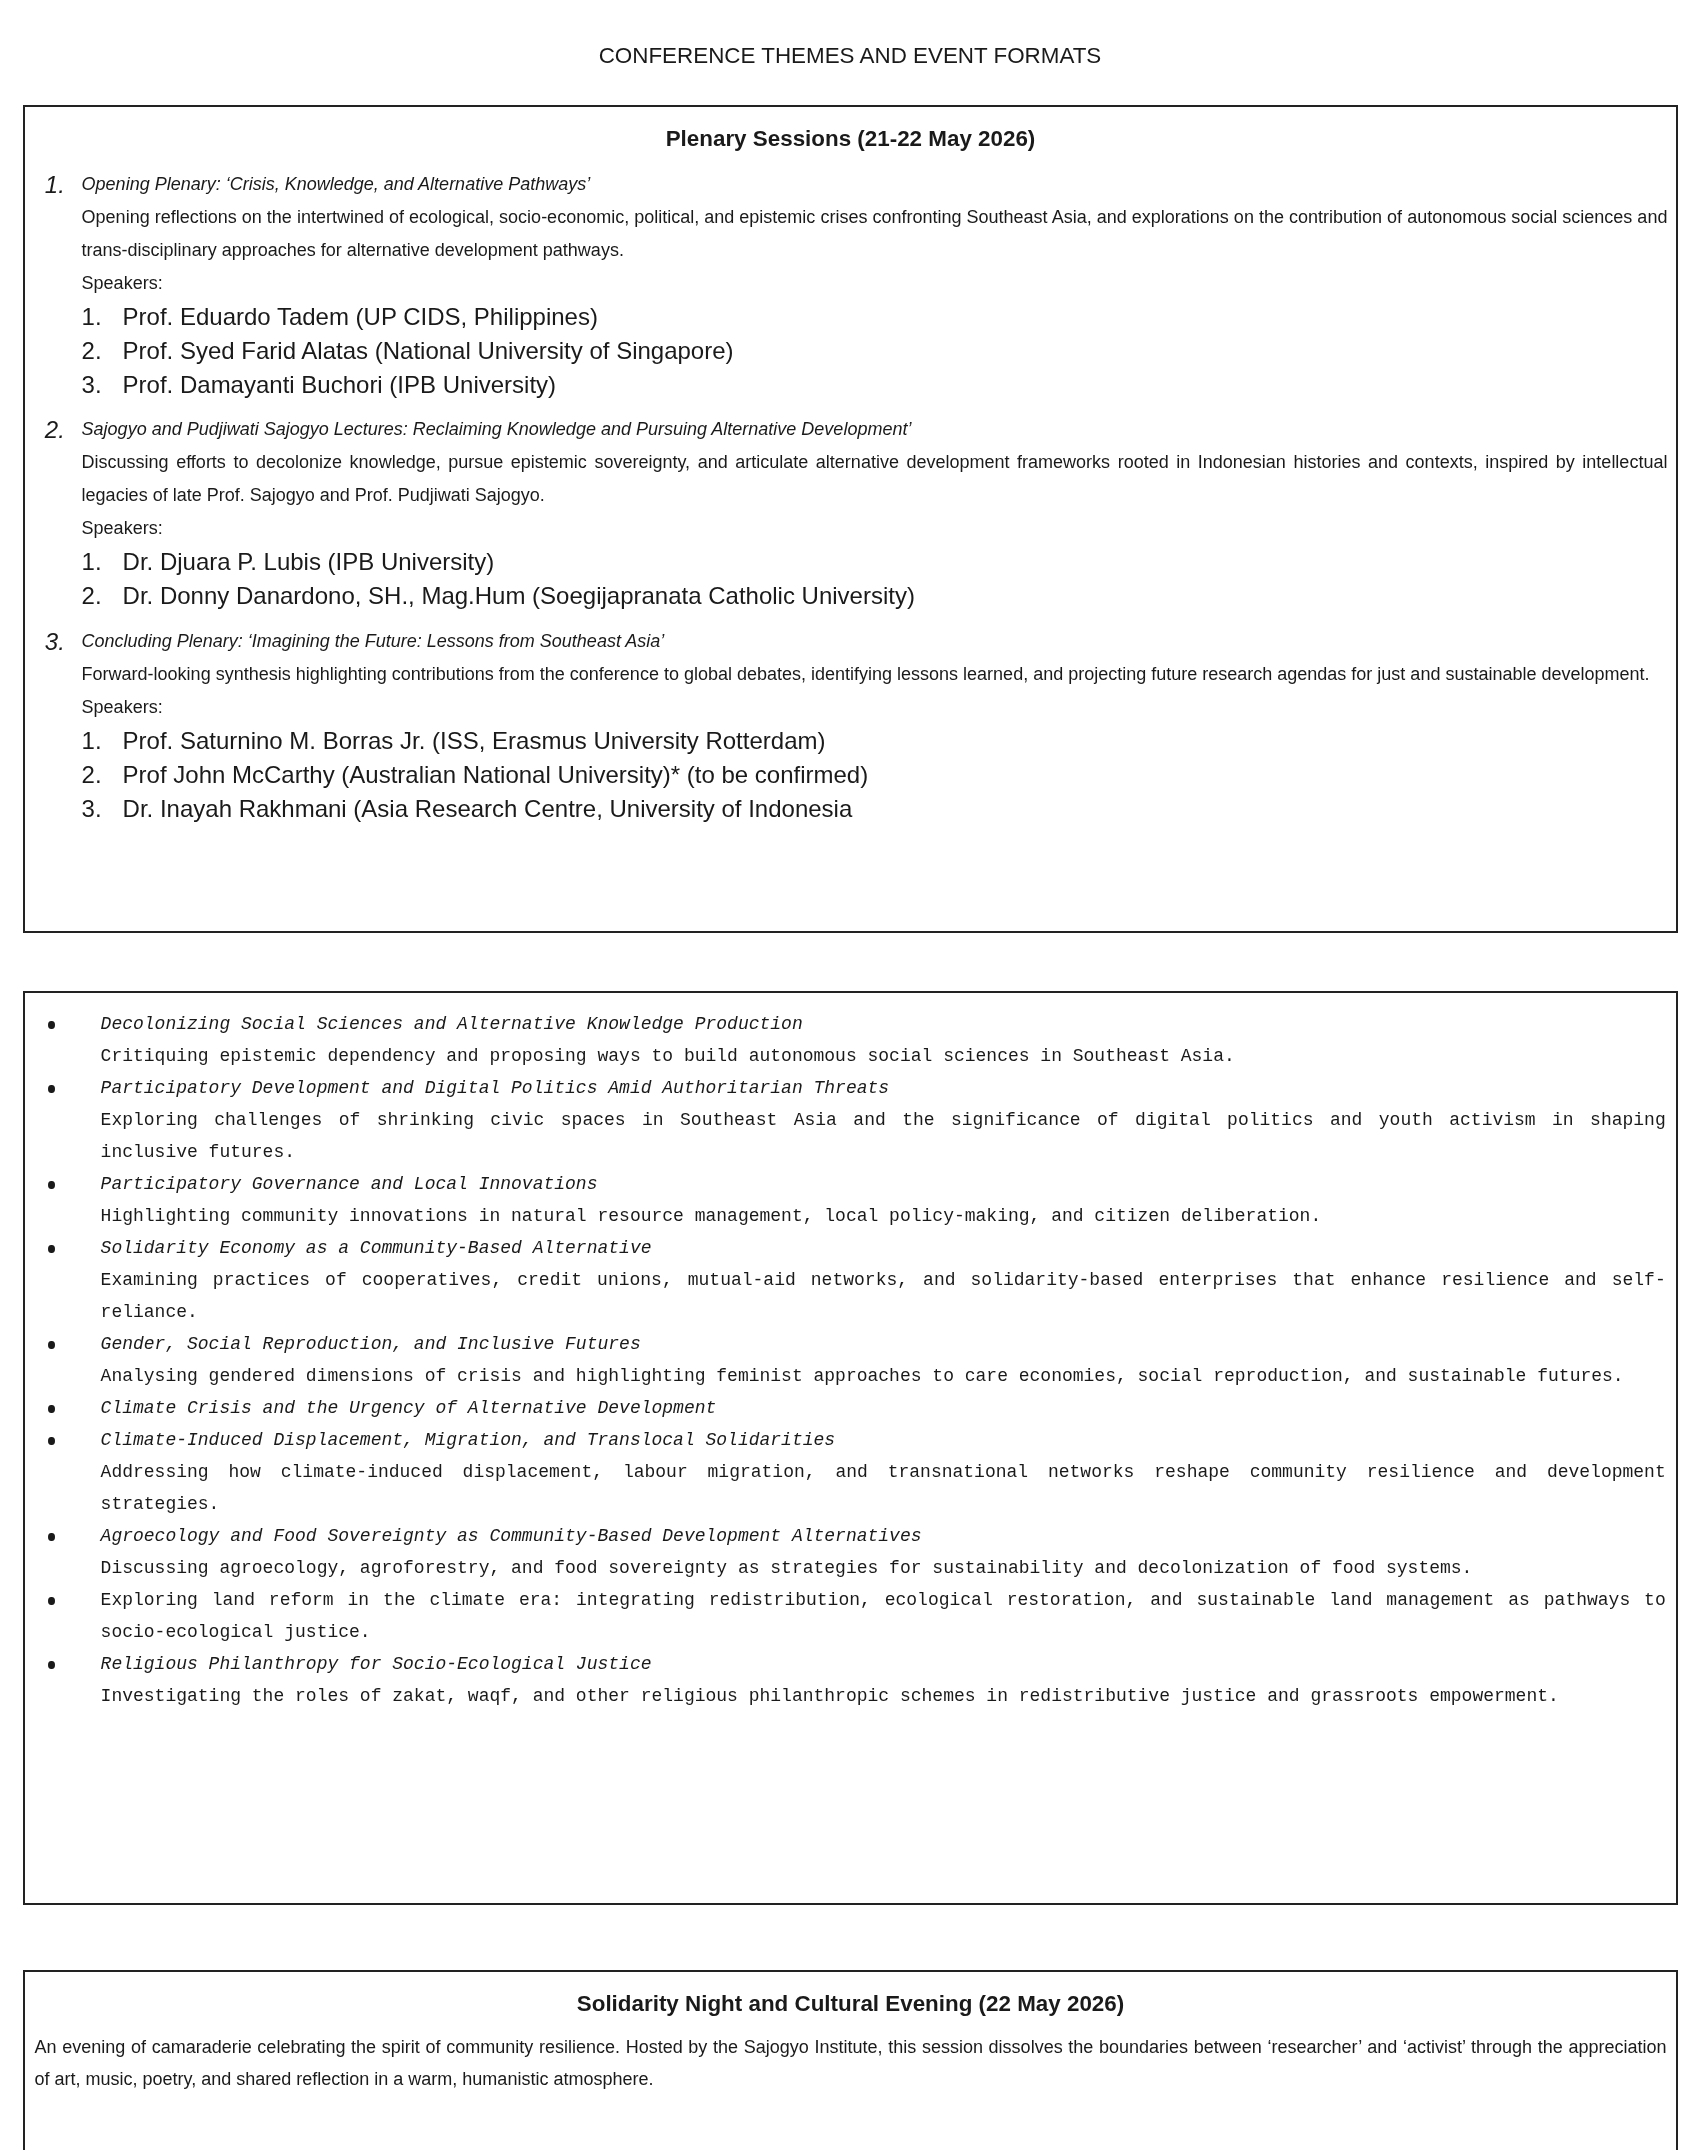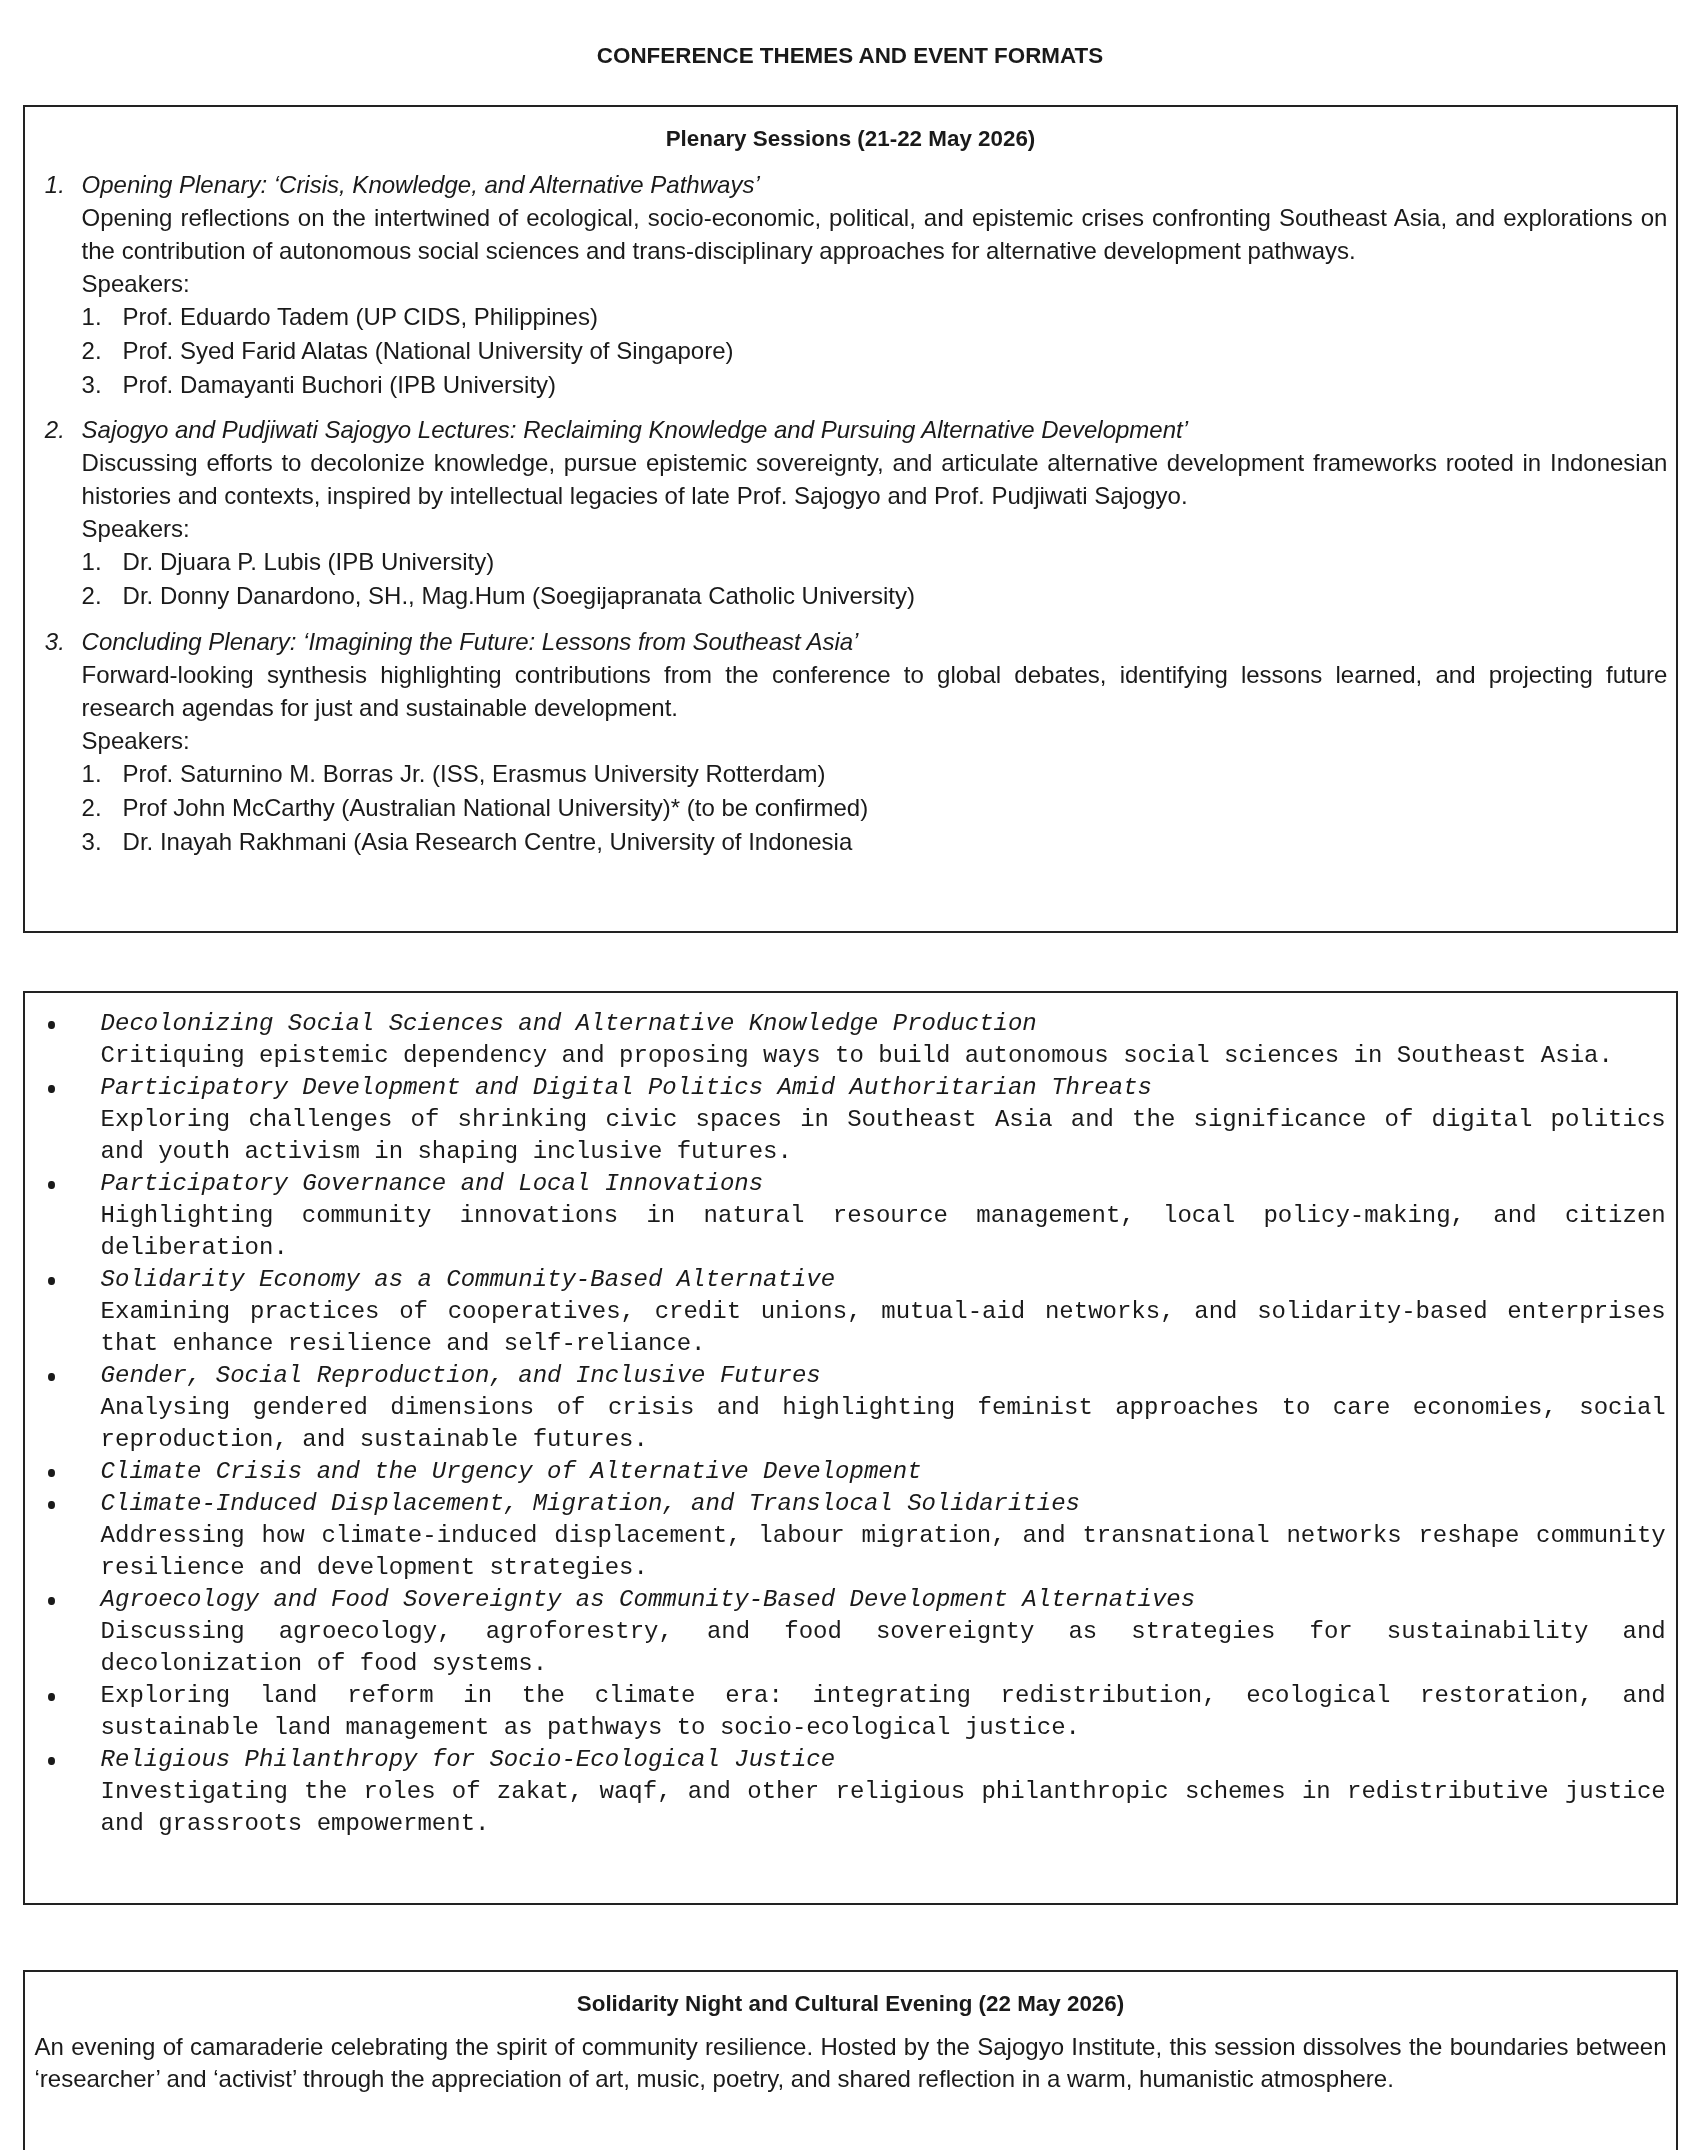--- a/index.html
+++ b/index.html
@@ -7,30 +7,30 @@
       width: 1700px;
       height: 2874px;
       position: relative;
       overflow: hidden;
       font-family: "Liberation Sans", sans-serif;
       color: #1a1a1a;
     }
     .page { position: absolute; left: 0; top: 0; width: 1700px; }
     .doc-title {
       position: absolute; left: 0; top: 43px; width: 1700px;
-      text-align: center; font-weight: bold; font-size: 22.4px; letter-spacing: 0px;
+      text-align: center; font-weight: normal; font-size: 22.4px; letter-spacing: 0px;
     }
     .box {
       position: absolute; left: 23px; width: 1655px;
       border: 2.2px solid #222; box-sizing: border-box; background: #fff;
     }
     .box-title {
       text-align: center; font-weight: bold; font-size: 22.4px; line-height: 32px;
     }
-    .text { font-size: 24px; line-height: 33px; }
+    .text { font-size: 18px; line-height: 33px; }
     .italic { font-style: italic; }
     .justify { text-align: justify; }
 
     
     #plenary { top: 105px; height: 828px; padding: 16.3px 8.6px 0 8.6px; }
     #plenary .box-title { margin-bottom: 13px; }
     .plenary-item { position: relative; padding-left: 48px; margin-bottom: 11.2px; }
     .plenary-num { position: absolute; left: 11.2px; top: 0; font-style: italic; font-size: 24px; line-height: 33px; }
     .speaker-list { margin: 0; padding: 0; list-style: none; }
     .speaker { position: relative; padding-left: 41px; font-size: 24px; line-height: 34px; }

